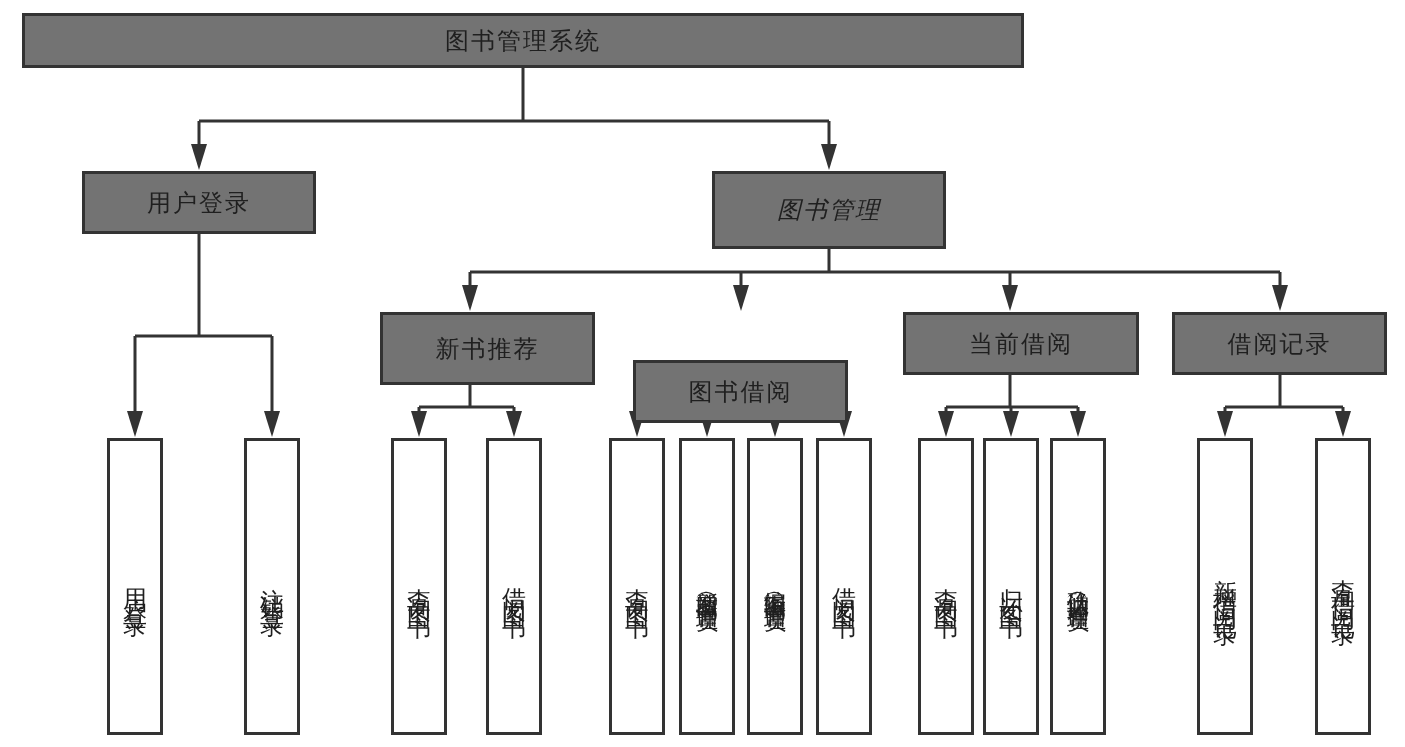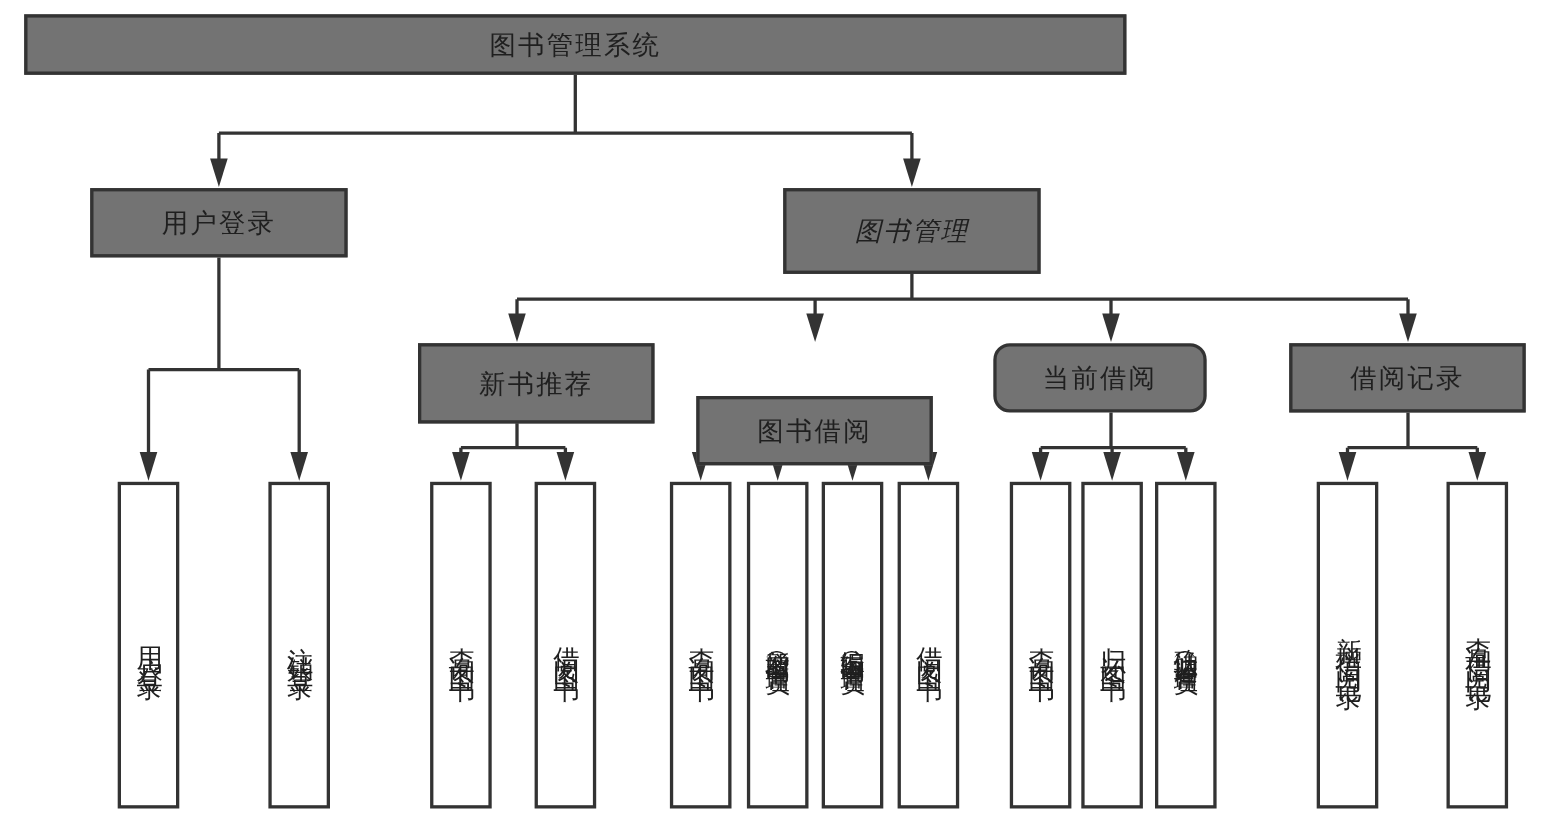--- a/index.html
+++ b/index.html
@@ -88,21 +88,21 @@
     <path class="ar" d="M1335 411 L1351 411 L1343 437 Z"></path>
   </svg>
 
   <div class="node" style="left:22px;top:13px;width:1002px;height:55px;">图书管理系统</div>
 
   <div class="node" style="left:82px;top:171px;width:234px;height:63px;">用户登录</div>
   <div class="node" style="left:712px;top:171px;width:234px;height:78px;font-style:italic;">图书管理</div>
 
   <div class="node" style="left:380px;top:312px;width:215px;height:73px;">新书推荐</div>
   <div class="node" style="left:633px;top:312px;width:215px;height:63px;margin-top:48px;">图书借阅</div>
-  <div class="node" style="left:903px;top:312px;width:194px;height:63px;border-radius:15px;">当前借阅</div>
+  <div class="node" style="left:903px;top:312px;width:236px;height:63px;">当前借阅</div>
   <div class="node" style="left:1172px;top:312px;width:215px;height:63px;">借阅记录</div>
 
   <div class="leaf" style="left:107px;">用户登录</div>
   <div class="leaf" style="left:244px;">注销登录</div>
   <div class="leaf" style="left:391px;">查询图书</div>
   <div class="leaf" style="left:486px;">借阅图书</div>
   <div class="leaf" style="left:609px;">查询图书</div>
   <div class="leaf long" style="left:679px;">新增图书（管理员）</div>
   <div class="leaf long" style="left:747px;">编辑图书（管理员）</div>
   <div class="leaf" style="left:816px;">借阅图书</div>

